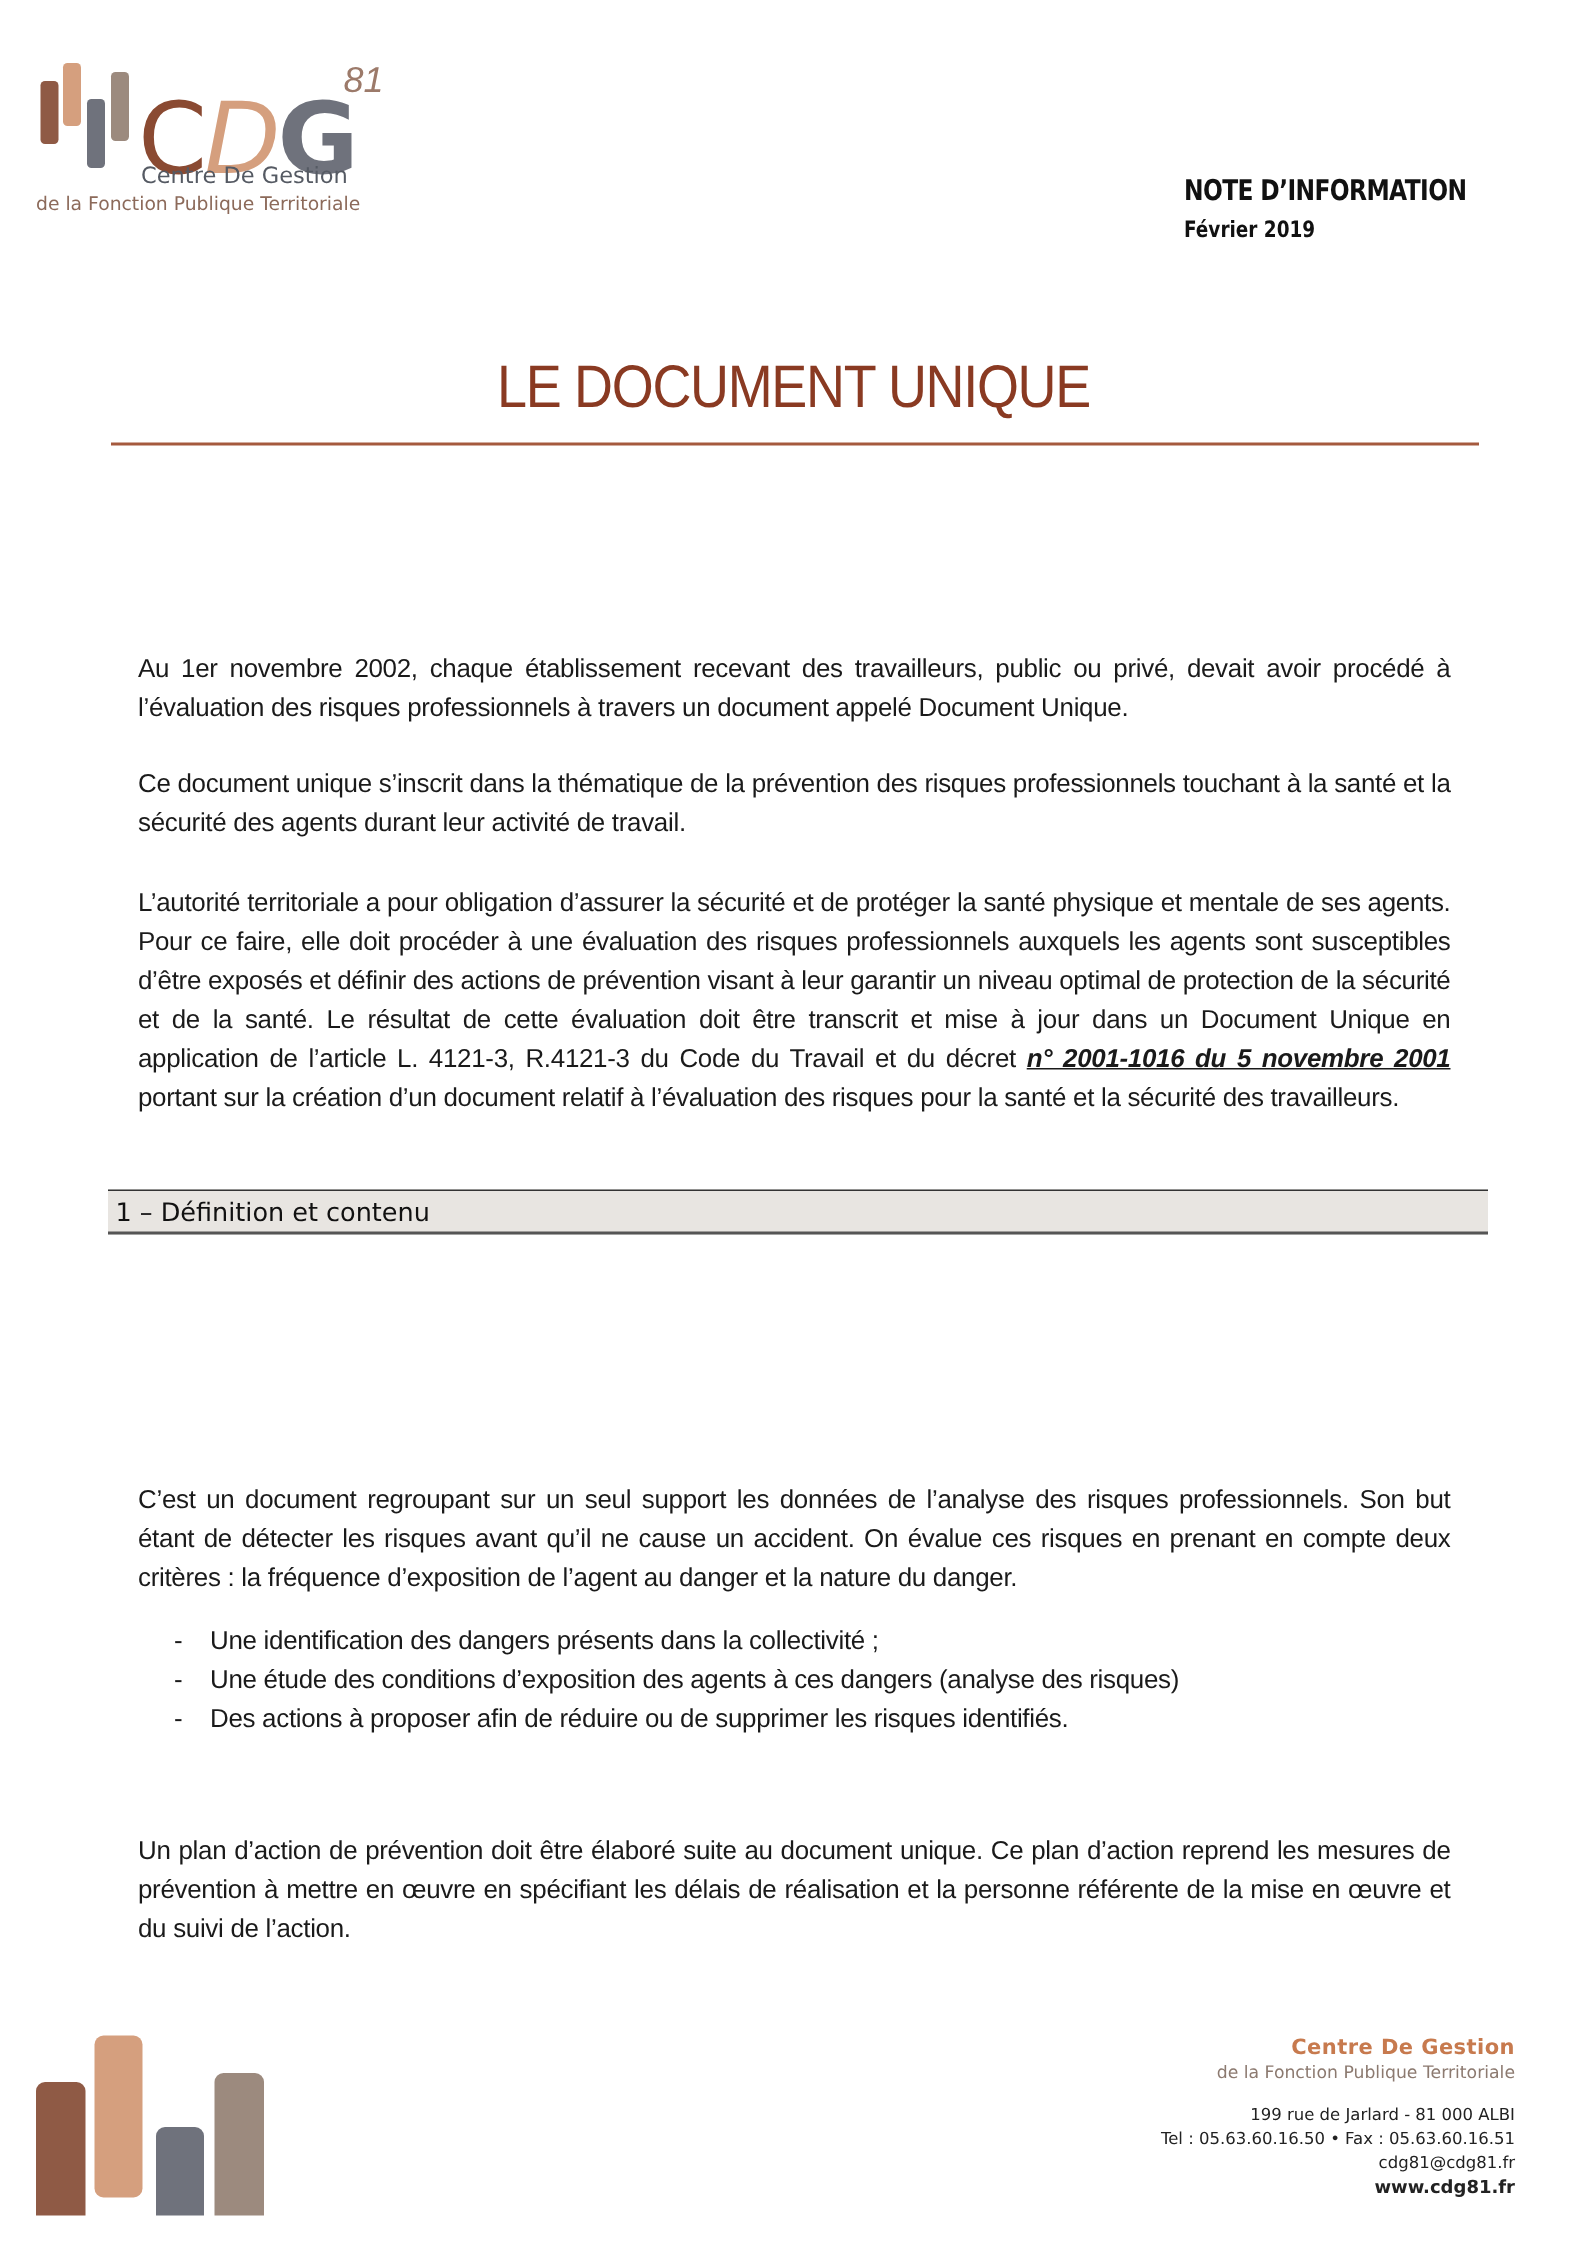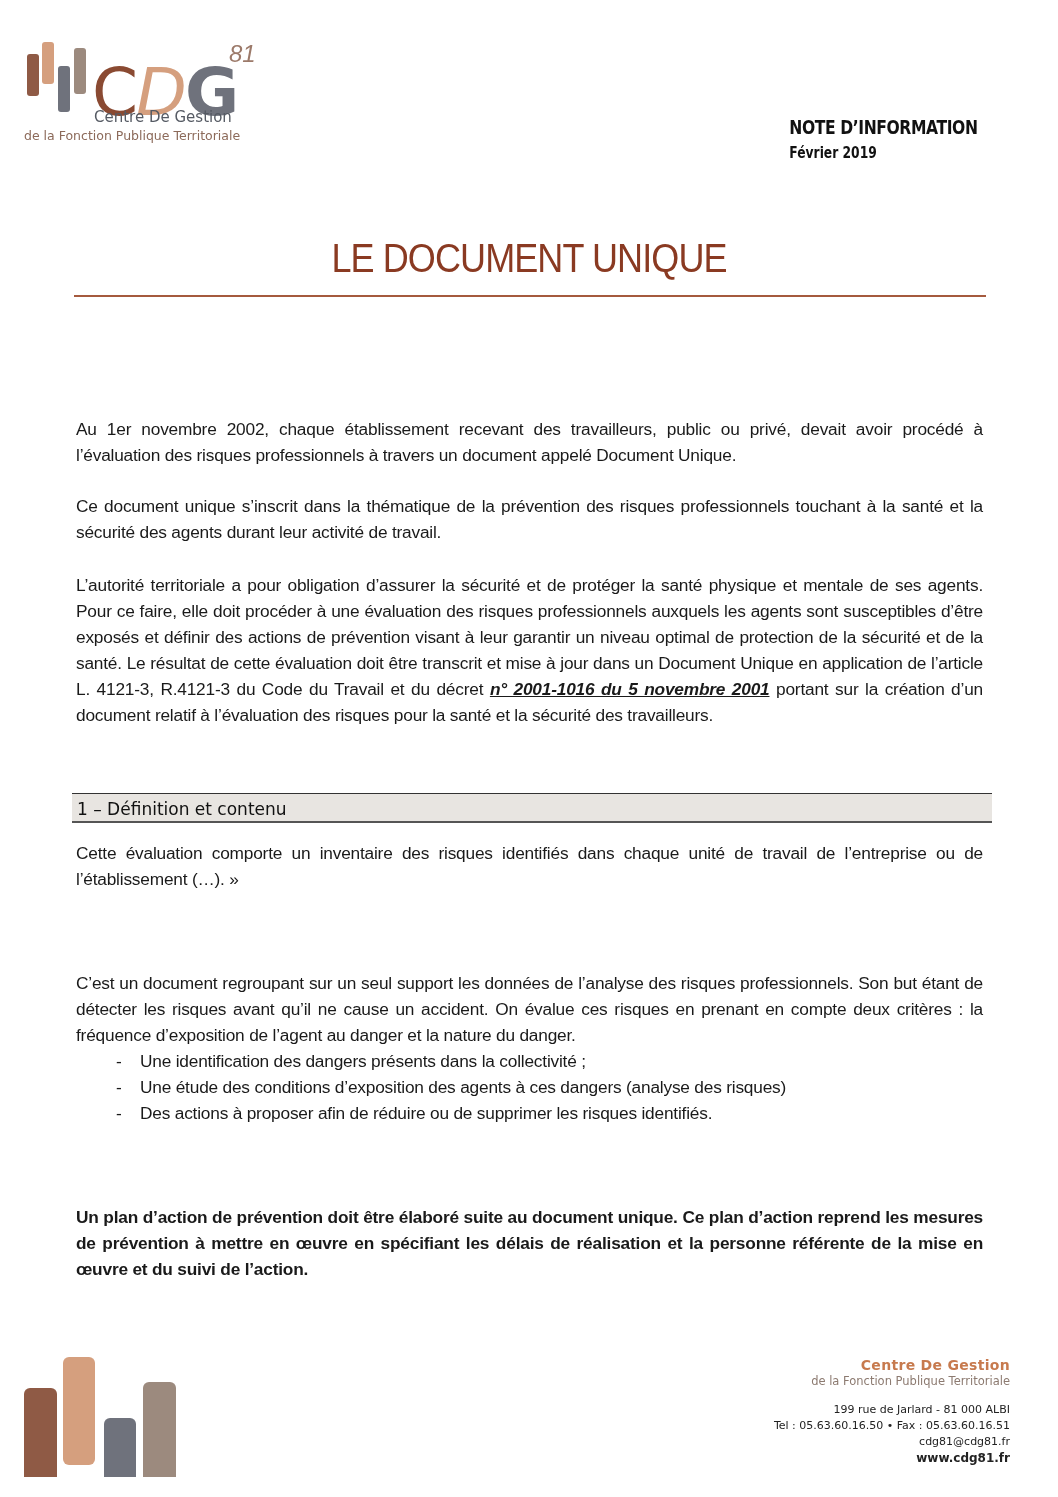--- a/index.html
+++ b/index.html
@@ -34,21 +34,21 @@
   
   .title { position: absolute; left: 0; width: 1058px; top: 236px; text-align: center;
            font-family: "Liberation Sans", sans-serif; font-size: 40px; color: #8a3a22;
            letter-spacing: -1px; transform: scaleX(0.9); }
   .title-rule { position: absolute; left: 74px; width: 912px; top: 295px; height: 2px;
                 background: #a55a3e; }
 
   
   .content { position: absolute; left: 76px; width: 907px; font-size: 17.3px; line-height: 26px;
              text-align: justify; letter-spacing: -0.2px; }
-  .content p { margin: 0; }
+  .content p { margin: 16px; }
   .content strong { font-style: italic; font-weight: bold; text-decoration: underline; }
 
   .section-head { position: absolute; left: 72px; width: 920px; top: 793px; height: 30px;
                   background: #e8e5e1; border-top: 1px solid #333; border-bottom: 2px solid #555;
                   font-family: "DejaVu Sans", sans-serif; font-size: 17px; line-height: 30px;
                   color: #111; box-sizing: border-box; padding-left: 5px; }
 
   .bullets { list-style: none; margin: 0; padding: 0; }
   .bullets li { position: relative; padding-left: 64px; }
   .bullets li::before { content: "-"; position: absolute; left: 40px; }
@@ -97,33 +97,32 @@
 <div class="content" style="top:493px;">
   <p>Ce document unique s’inscrit dans la thématique de la prévention des risques professionnels touchant à la santé et la sécurité des agents durant leur activité de travail.</p>
 </div>
 <div class="content" style="top:572px;">
   <p><span>L’autorité territoriale a pour obligation d’assurer la sécurité et de protéger la santé physique et mentale de ses agents. Pour ce faire, elle doit procéder à une évaluation des risques professionnels auxquels les agents sont susceptibles d’être exposés et définir des actions de prévention visant à leur garantir un niveau optimal de protection de la sécurité et de la santé. Le résultat de cette évaluation doit être transcrit et mise à jour dans un Document Unique en application de l’article L. 4121-3, R.4121-3 du Code du Travail et du décret </span><strong>n° 2001-1016 du 5 novembre 2001</strong><span> portant sur la création d’un document relatif à l’évaluation des risques pour la santé et la sécurité des travailleurs.</span></p>
 </div>
 
 <div class="section-head">1  – Définition et contenu</div>
 
 <div class="content" style="top:840px;">
-  <p>Cette évaluation comporte un inventaire des risques identifiés dans chaque unité de travail de l’entreprise ou de l’établissement (…). »</p>
 </div>
 
 <div class="content" style="top:970px;">
   <p>C’est un document regroupant sur un seul support les données de l’analyse des risques professionnels. Son but étant de détecter les risques avant qu’il ne cause un accident. On évalue ces risques en prenant en compte deux critères : la fréquence d’exposition de l’agent au danger et la nature du danger.</p>
   <ul class="bullets">
     <li>Une identification des dangers présents dans la collectivité ;</li>
     <li>Une étude des conditions d’exposition des agents à ces dangers (analyse des risques)</li>
     <li>Des actions à proposer afin de réduire ou de supprimer les risques identifiés.</li>
   </ul>
 </div>
 
-<div class="content" style="top:1204px;font-weight:bold;">
+<div class="content" style="top:1204px;">
   <p>Un plan d’action de prévention doit être élaboré suite au document unique. Ce plan d’action reprend les mesures de prévention à mettre en œuvre en spécifiant les délais de réalisation et la personne référente de la mise en œuvre et du suivi de l’action.</p>
 </div>
 
 <div class="foot-bars">
   <div class="fb fb1"></div>
   <div class="fb fb2"></div>
   <div class="fb fb3"></div>
   <div class="fb fb4"></div>
 </div>
 

